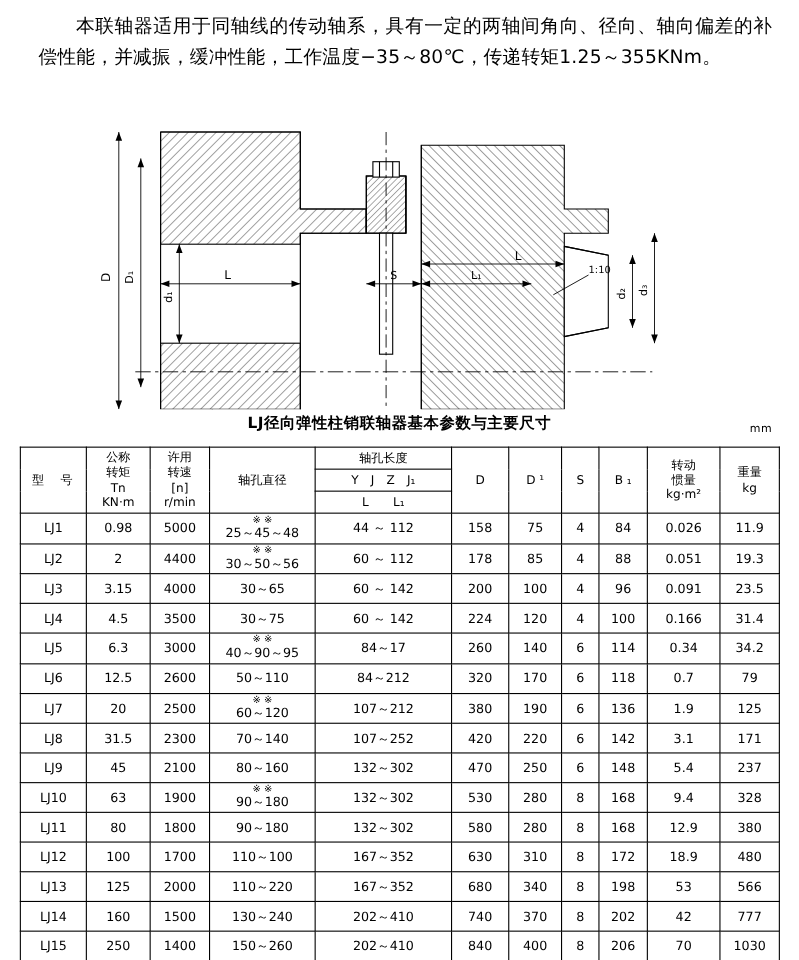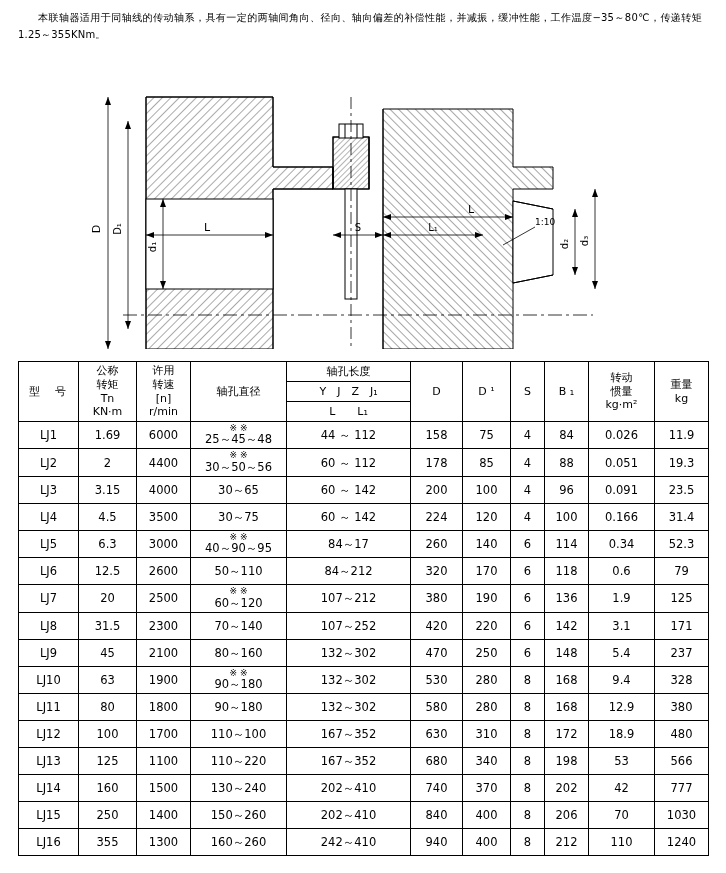--- a/index.html
+++ b/index.html
@@ -16,24 +16,24 @@
     overflow: hidden;
   }
   .page {
     width: 726px;
     height: 873px;
     position: relative;
     box-sizing: border-box;
     padding: 0 18px;
   }
   .intro {
-    font-size: 10px;
+    font-size: 17px;
     line-height: 1.65;
     text-align: justify;
-    margin: 10px 6px 0 0;
+    margin: 10px 6px 0 17px;
     text-indent: 2em;
     letter-spacing: 0.2px;
   }
   
   .drawing-wrap {
     position: relative;
     height: 300px;
     margin-top: 6px;
   }
   .drawing-wrap svg { display:block; margin: 0 auto; }
@@ -200,20 +200,24 @@
         <polygon points="190,348 198,345 198,351" fill="#000" stroke="none"></polygon>
         <polygon points="350,348 342,345 342,351" fill="#000" stroke="none"></polygon>
         <text x="270" y="344" font-size="10" text-anchor="middle" stroke="none" fill="#000">B1</text>
 
         <line x1="190" y1="300" x2="190" y2="352" stroke-width="0.6"></line>
         <line x1="350" y1="300" x2="350" y2="352" stroke-width="0.6"></line>
       </g>
     </svg>
   </div>
 
+  <div class="caption">
+    <span>LJ径向弹性柱销联轴器基本参数与主要尺寸</span>
+    <span class="unit">mm</span>
+  </div>
 
   <table class="spec">
     <colgroup>
       <col style="width:60px">
       <col style="width:58px">
       <col style="width:54px">
       <col style="width:96px">
       <col style="width:124px">
       <col style="width:52px">
       <col style="width:48px">
@@ -256,22 +260,22 @@
       <tr>
         <th>Y　J　Z　J₁</th>
       </tr>
       <tr>
         <th>L　　L₁</th>
       </tr>
     </thead>
     <tbody id="spec-body">
         <tr>
           <td>LJ1</td>
-          <td>1.69</td>
-          <td>6000</td>
+          <td>0.98</td>
+          <td>5000</td>
           <td><span class="starline">※  ※</span><span>25～45～48</span></td>
           <td>44 ～ 112</td>
           <td>158</td>
           <td>75</td>
           <td>4</td>
           <td>84</td>
           <td>0.026</td>
           <td>11.9</td>
         </tr>
         <tr>
@@ -317,33 +321,33 @@
           <td>LJ5</td>
           <td>6.3</td>
           <td>3000</td>
           <td><span class="starline">※  ※</span><span>40～90～95</span></td>
           <td>84～17</td>
           <td>260</td>
           <td>140</td>
           <td>6</td>
           <td>114</td>
           <td>0.34</td>
-          <td>52.3</td>
+          <td>34.2</td>
         </tr>
         <tr>
           <td>LJ6</td>
           <td>12.5</td>
           <td>2600</td>
           <td>50～110</td>
           <td>84～212</td>
           <td>320</td>
           <td>170</td>
           <td>6</td>
           <td>118</td>
-          <td>0.6</td>
+          <td>0.7</td>
           <td>79</td>
         </tr>
         <tr>
           <td>LJ7</td>
           <td>20</td>
           <td>2500</td>
           <td><span class="starline">※  ※</span><span>60～120</span></td>
           <td>107～212</td>
           <td>380</td>
           <td>190</td>
@@ -413,21 +417,21 @@
           <td>630</td>
           <td>310</td>
           <td>8</td>
           <td>172</td>
           <td>18.9</td>
           <td>480</td>
         </tr>
         <tr>
           <td>LJ13</td>
           <td>125</td>
-          <td>1100</td>
+          <td>2000</td>
           <td>110～220</td>
           <td>167～352</td>
           <td>680</td>
           <td>340</td>
           <td>8</td>
           <td>198</td>
           <td>53</td>
           <td>566</td>
         </tr>
         <tr>

